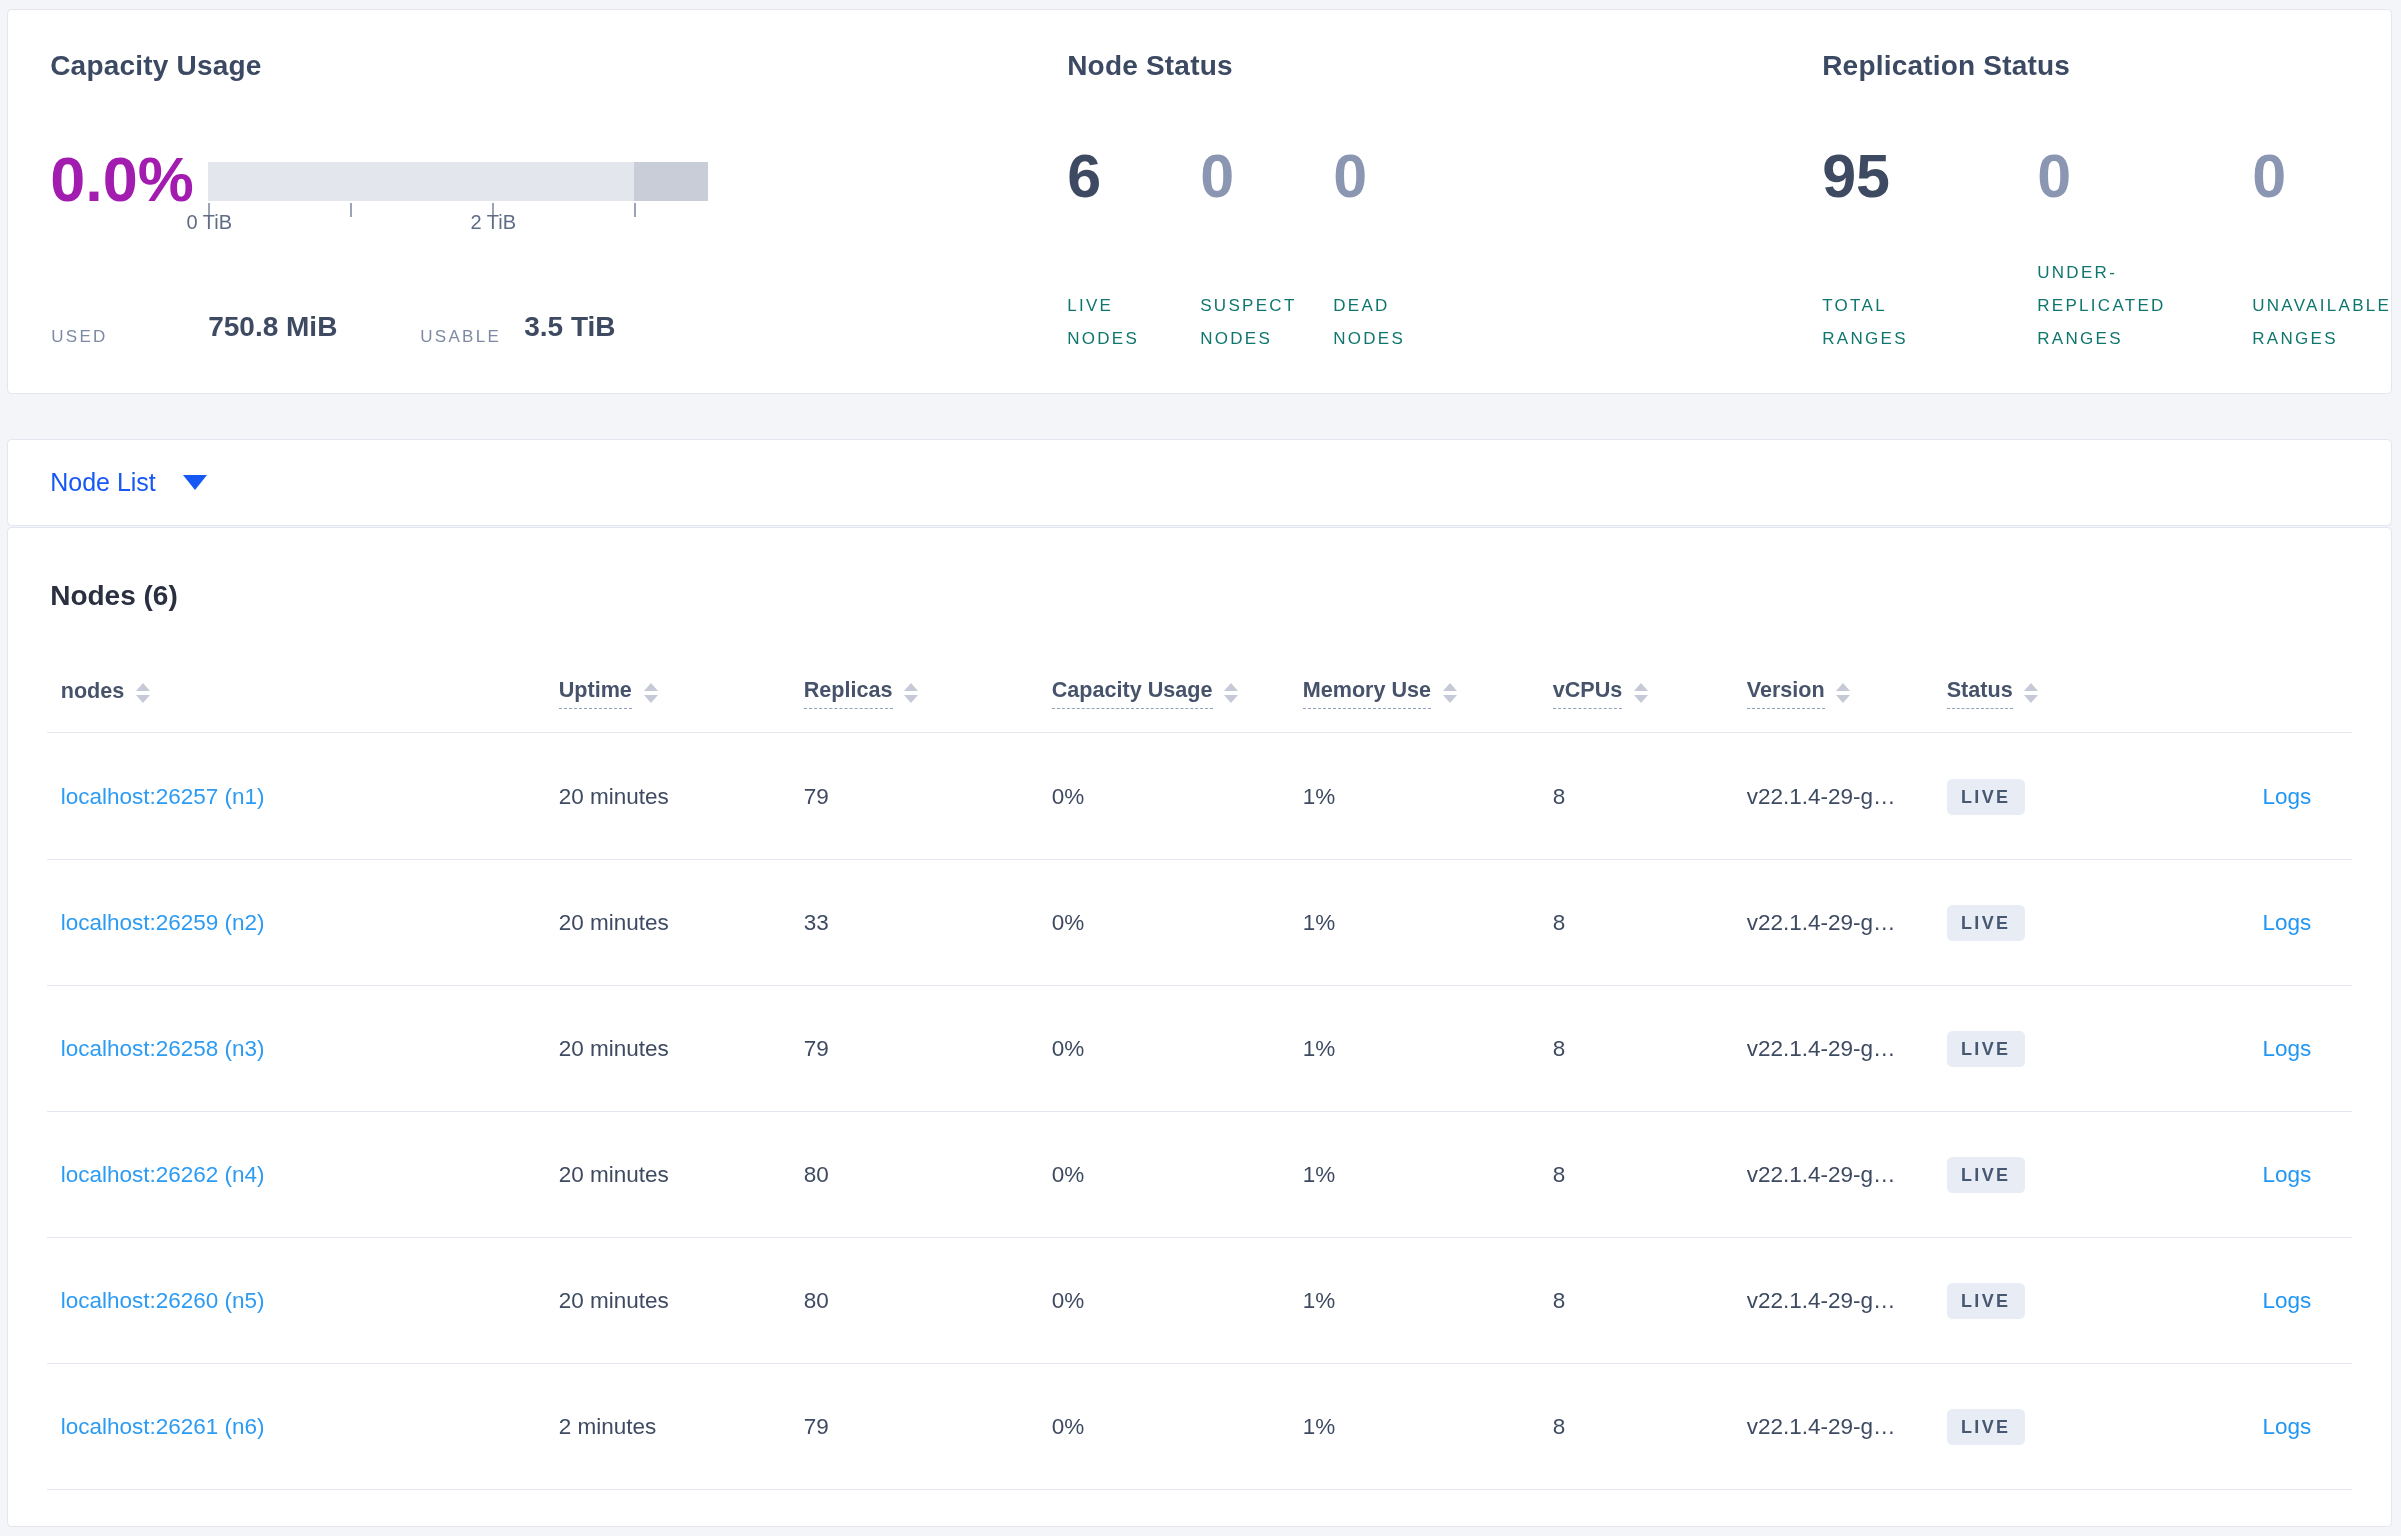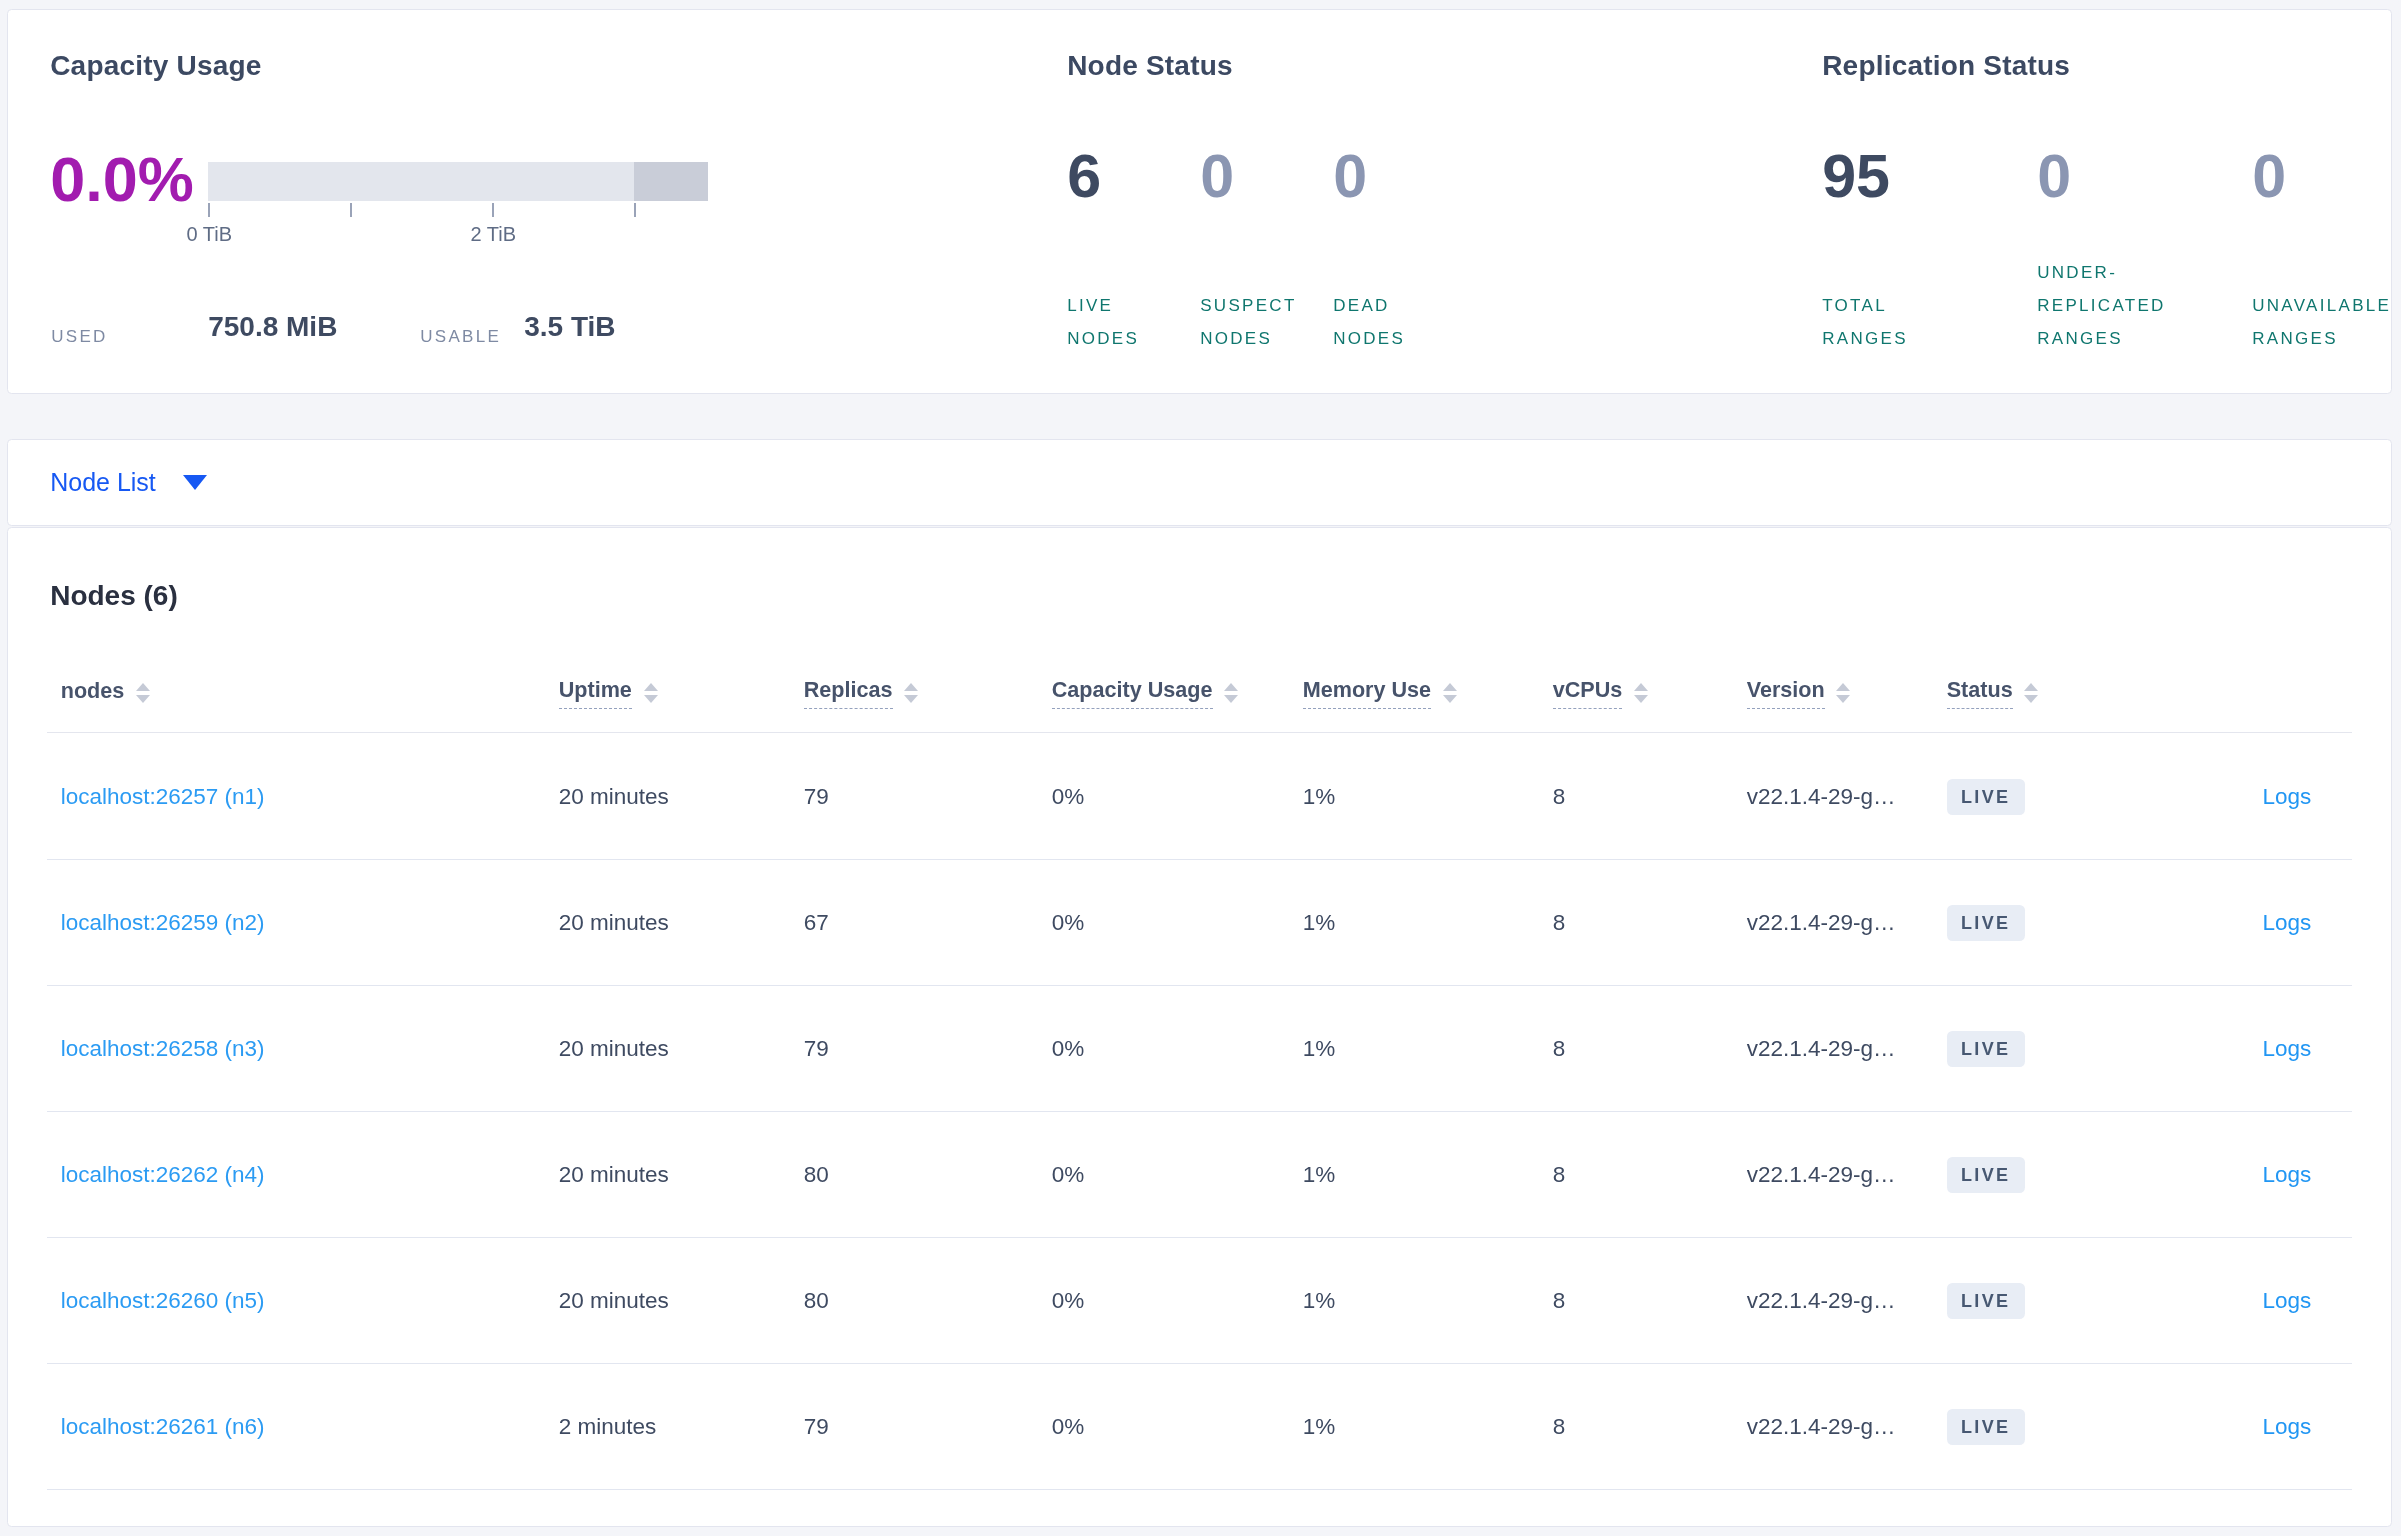--- a/index.html
+++ b/index.html
@@ -40,21 +40,21 @@
   #capacity-bar {
     position:absolute; left:200px; top:152px; width:500px; height:39px;
     display:flex; overflow:hidden;
   }
   #capacity-bar .seg-light { width:85.1%; height:100%; background:#e3e6ed; }
   #capacity-bar .seg-dark  { flex:1; height:100%; background:#c9cdd8; }
   .axis-tick {
     position:absolute; top:193px; width:1.8px; height:13.5px; background:#9aa3b8;
   }
   .axis-tick-label {
-    position:absolute; top:213px; transform:translateX(-50%);
+    position:absolute; top:201px; transform:translateX(-50%);
     font-size:20px; color:#5f6c85; white-space:nowrap;
   }
   .mini-label {
     position:absolute; font-size:17px; letter-spacing:2.3px; color:#7e8aa3;
   }
   .mini-value {
     position:absolute; font-size:28px; font-weight:600; color:#3e4a61; white-space:nowrap;
   }
   #used-label    { left:43px;  top:317px; }
   #used-value    { left:200px; top:301px; }
@@ -296,21 +296,21 @@
     <span class="cell">1%</span>
     <span class="cell">8</span>
     <span class="cell">v22.1.4-29-g…</span>
     <span class="cell"><span class="badge">LIVE</span></span>
     <span class="cell logs-cell"><a class="logs-link">Logs</a></span>
   </div>
 
   <div class="row grid-cols">
     <span class="cell"><a class="node-link">localhost:26259 (n2)</a></span>
     <span class="cell">20 minutes</span>
-    <span class="cell">67</span>
+    <span class="cell">33</span>
     <span class="cell">0%</span>
     <span class="cell">1%</span>
     <span class="cell">8</span>
     <span class="cell">v22.1.4-29-g…</span>
     <span class="cell"><span class="badge">LIVE</span></span>
     <span class="cell logs-cell"><a class="logs-link">Logs</a></span>
   </div>
 
   <div class="row grid-cols">
     <span class="cell"><a class="node-link">localhost:26258 (n3)</a></span>

